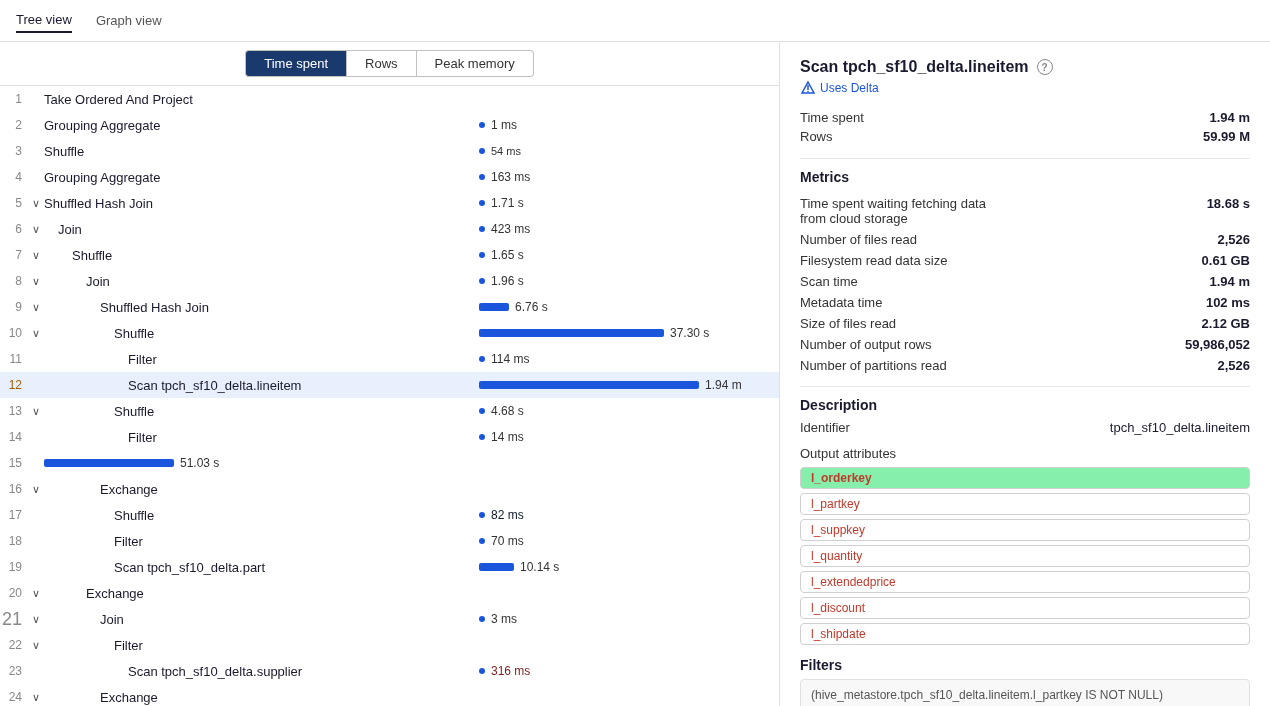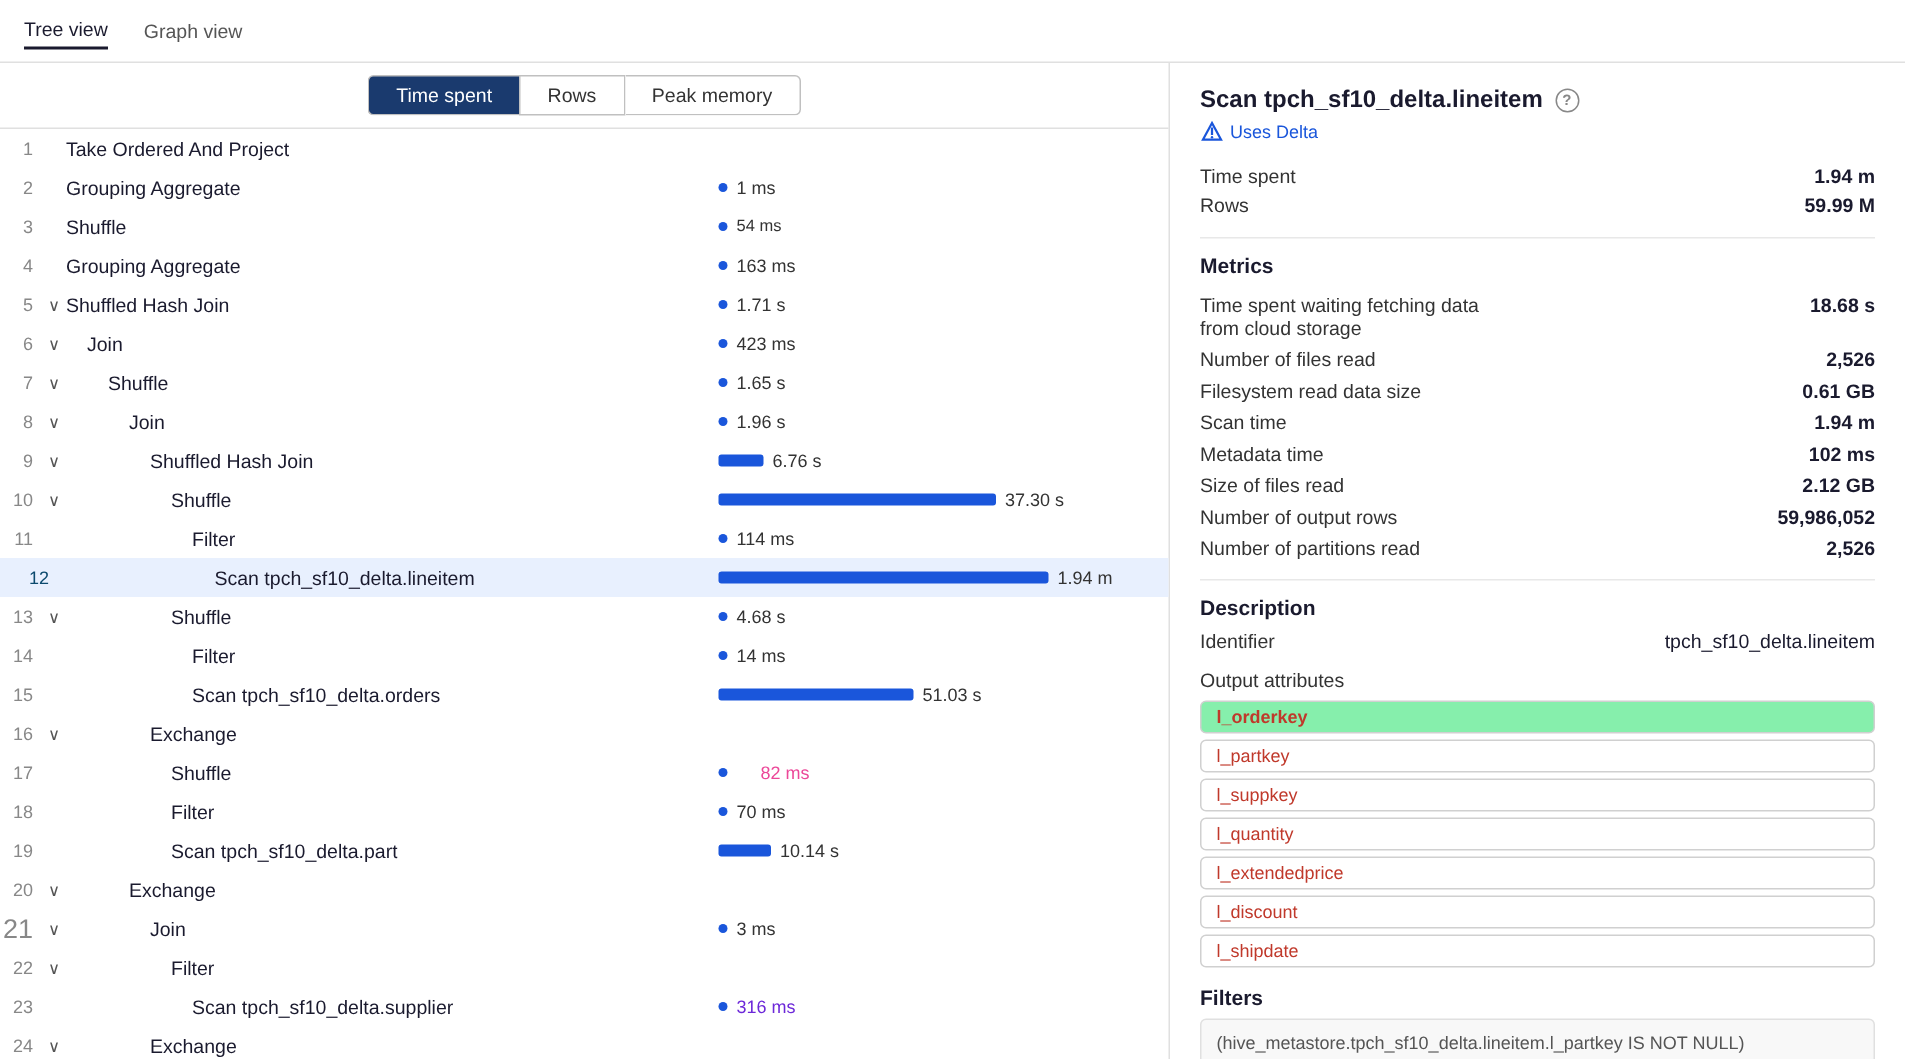--- a/index.html
+++ b/index.html
@@ -150,21 +150,21 @@
           <span style="flex: 1 1 0%; min-width: 0px; display: flex; align-items: center; white-space: nowrap; overflow: hidden;">
             <span style="display: inline-block; width: 84px; flex-shrink: 0;"></span>
             <span style="font-size: 13px; color: rgb(26, 26, 46); overflow: hidden; text-overflow: ellipsis;">Filter</span>
           </span>
           <span style="width: 300px; display: flex; align-items: center; gap: 6px; flex-shrink: 0; padding-right: 8px;">
             <span style="width: 6px; height: 6px; background: rgb(26, 86, 219); border-radius: 50%; flex-shrink: 0;"></span>
             <span style="font-size: 12px; color: rgb(51, 51, 51); white-space: nowrap;">114 ms</span>
           </span>
         </div>
         <div style="display: flex; align-items: center; height: 26px; cursor: pointer; background: rgb(232, 240, 254);">
-          <span style="width: 28px; text-align: center; padding-right: 6px; color: #0c4a6e; font-size: 12px; flex-shrink: 0; margin-left: 15px;">12</span>
+          <span style="width: 28px; text-align: right; padding-right: 6px; color: #a16207; font-size: 12px; flex-shrink: 0;">12</span>
           <span style="width: 16px; flex-shrink: 0; color: rgb(85, 85, 85); font-size: 11px; text-align: center;"></span>
           <span style="flex: 1 1 0%; min-width: 0px; display: flex; align-items: center; white-space: nowrap; overflow: hidden;">
             <span style="display: inline-block; width: 84px; flex-shrink: 0;"></span>
             <span style="font-size: 13px; color: rgb(26, 26, 46); overflow: hidden; text-overflow: ellipsis;">Scan tpch_sf10_delta.lineitem</span>
           </span>
           <span style="width: 300px; display: flex; align-items: center; gap: 6px; flex-shrink: 0; padding-right: 8px;">
             <span style="height: 8px; width: 220px; background: rgb(26, 86, 219); border-radius: 2px; flex-shrink: 0;"></span>
             <span style="font-size: 12px; color: rgb(51, 51, 51); white-space: nowrap;">1.94 m</span>
           </span>
         </div>
@@ -188,24 +188,20 @@
             <span style="font-size: 13px; color: rgb(26, 26, 46); overflow: hidden; text-overflow: ellipsis;">Filter</span>
           </span>
           <span style="width: 300px; display: flex; align-items: center; gap: 6px; flex-shrink: 0; padding-right: 8px;">
             <span style="width: 6px; height: 6px; background: rgb(26, 86, 219); border-radius: 50%; flex-shrink: 0;"></span>
             <span style="font-size: 12px; color: rgb(51, 51, 51); white-space: nowrap;">14 ms</span>
           </span>
         </div>
         <div style="display: flex; align-items: center; height: 26px; cursor: pointer;">
           <span style="width: 28px; text-align: right; padding-right: 6px; color: rgb(136, 136, 136); font-size: 12px; flex-shrink: 0;">15</span>
           <span style="width: 16px; flex-shrink: 0; color: rgb(85, 85, 85); font-size: 11px; text-align: center;"></span>
-          <span style="flex: 1 1 0%; min-width: 0px; display: flex; align-items: center; white-space: nowrap; overflow: hidden;">
-            <span style="display: inline-block; width: 84px; flex-shrink: 0;"></span>
-            <span style="font-size: 13px; color: rgb(26, 26, 46); overflow: hidden; text-overflow: ellipsis;">Scan tpch_sf10_delta.orders</span>
-          </span>
           <span style="width: 300px; display: flex; align-items: center; gap: 6px; flex-shrink: 0; padding-right: 8px;">
             <span style="height: 8px; width: 130px; background: rgb(26, 86, 219); border-radius: 2px; flex-shrink: 0;"></span>
             <span style="font-size: 12px; color: rgb(51, 51, 51); white-space: nowrap;">51.03 s</span>
           </span>
         </div>
         <div style="display: flex; align-items: center; height: 26px; cursor: pointer;">
           <span style="width: 28px; text-align: right; padding-right: 6px; color: rgb(136, 136, 136); font-size: 12px; flex-shrink: 0;">16</span>
           <span style="width: 16px; flex-shrink: 0; color: rgb(85, 85, 85); font-size: 11px; text-align: center;">∨</span>
           <span style="flex: 1 1 0%; min-width: 0px; display: flex; align-items: center; white-space: nowrap; overflow: hidden;">
             <span style="display: inline-block; width: 56px; flex-shrink: 0;"></span>
@@ -215,21 +211,21 @@
         </div>
         <div style="display: flex; align-items: center; height: 26px; cursor: pointer;">
           <span style="width: 28px; text-align: right; padding-right: 6px; color: rgb(136, 136, 136); font-size: 12px; flex-shrink: 0;">17</span>
           <span style="width: 16px; flex-shrink: 0; color: rgb(85, 85, 85); font-size: 11px; text-align: center;"></span>
           <span style="flex: 1 1 0%; min-width: 0px; display: flex; align-items: center; white-space: nowrap; overflow: hidden;">
             <span style="display: inline-block; width: 70px; flex-shrink: 0;"></span>
             <span style="font-size: 13px; color: rgb(26, 26, 46); overflow: hidden; text-overflow: ellipsis;">Shuffle</span>
           </span>
           <span style="width: 300px; display: flex; align-items: center; gap: 6px; flex-shrink: 0; padding-right: 8px;">
             <span style="width: 6px; height: 6px; background: rgb(26, 86, 219); border-radius: 50%; flex-shrink: 0;"></span>
-            <span style="font-size: 12px; color: #ec4899; white-space: nowrap; margin-left: 16px;">82 ms</span>
+            <span style="font-size: 12px; color: #0f172a; white-space: nowrap;">82 ms</span>
           </span>
         </div>
         <div style="display: flex; align-items: center; height: 26px; cursor: pointer;">
           <span style="width: 28px; text-align: right; padding-right: 6px; color: rgb(136, 136, 136); font-size: 12px; flex-shrink: 0;">18</span>
           <span style="width: 16px; flex-shrink: 0; color: rgb(85, 85, 85); font-size: 11px; text-align: center;"></span>
           <span style="flex: 1 1 0%; min-width: 0px; display: flex; align-items: center; white-space: nowrap; overflow: hidden;">
             <span style="display: inline-block; width: 70px; flex-shrink: 0;"></span>
             <span style="font-size: 13px; color: rgb(26, 26, 46); overflow: hidden; text-overflow: ellipsis;">Filter</span>
           </span>
           <span style="width: 300px; display: flex; align-items: center; gap: 6px; flex-shrink: 0; padding-right: 8px;">
@@ -281,21 +277,21 @@
         </div>
         <div style="display: flex; align-items: center; height: 26px; cursor: pointer;">
           <span style="width: 28px; text-align: right; padding-right: 6px; color: rgb(136, 136, 136); font-size: 12px; flex-shrink: 0;">23</span>
           <span style="width: 16px; flex-shrink: 0; color: rgb(85, 85, 85); font-size: 11px; text-align: center;"></span>
           <span style="flex: 1 1 0%; min-width: 0px; display: flex; align-items: center; white-space: nowrap; overflow: hidden;">
             <span style="display: inline-block; width: 84px; flex-shrink: 0;"></span>
             <span style="font-size: 13px; color: rgb(26, 26, 46); overflow: hidden; text-overflow: ellipsis;">Scan tpch_sf10_delta.supplier</span>
           </span>
           <span style="width: 300px; display: flex; align-items: center; gap: 6px; flex-shrink: 0; padding-right: 8px;">
             <span style="width: 6px; height: 6px; background: rgb(26, 86, 219); border-radius: 50%; flex-shrink: 0;"></span>
-            <span style="font-size: 12px; color: #6d28d9; white-space: nowrap;">316 ms</span>
+            <span style="font-size: 12px; color: #7f1d1d; white-space: nowrap;">316 ms</span>
           </span>
         </div>
         <div style="display: flex; align-items: center; height: 26px; cursor: pointer;">
           <span style="width: 28px; text-align: right; padding-right: 6px; color: rgb(136, 136, 136); font-size: 12px; flex-shrink: 0;">24</span>
           <span style="width: 16px; flex-shrink: 0; color: rgb(85, 85, 85); font-size: 11px; text-align: center;">∨</span>
           <span style="flex: 1 1 0%; min-width: 0px; display: flex; align-items: center; white-space: nowrap; overflow: hidden;">
             <span style="display: inline-block; width: 56px; flex-shrink: 0;"></span>
             <span style="font-size: 13px; color: rgb(26, 26, 46); overflow: hidden; text-overflow: ellipsis;">Exchange</span>
           </span>
           <span style="width: 300px; display: flex; align-items: center; gap: 6px; flex-shrink: 0; padding-right: 8px;"></span>

